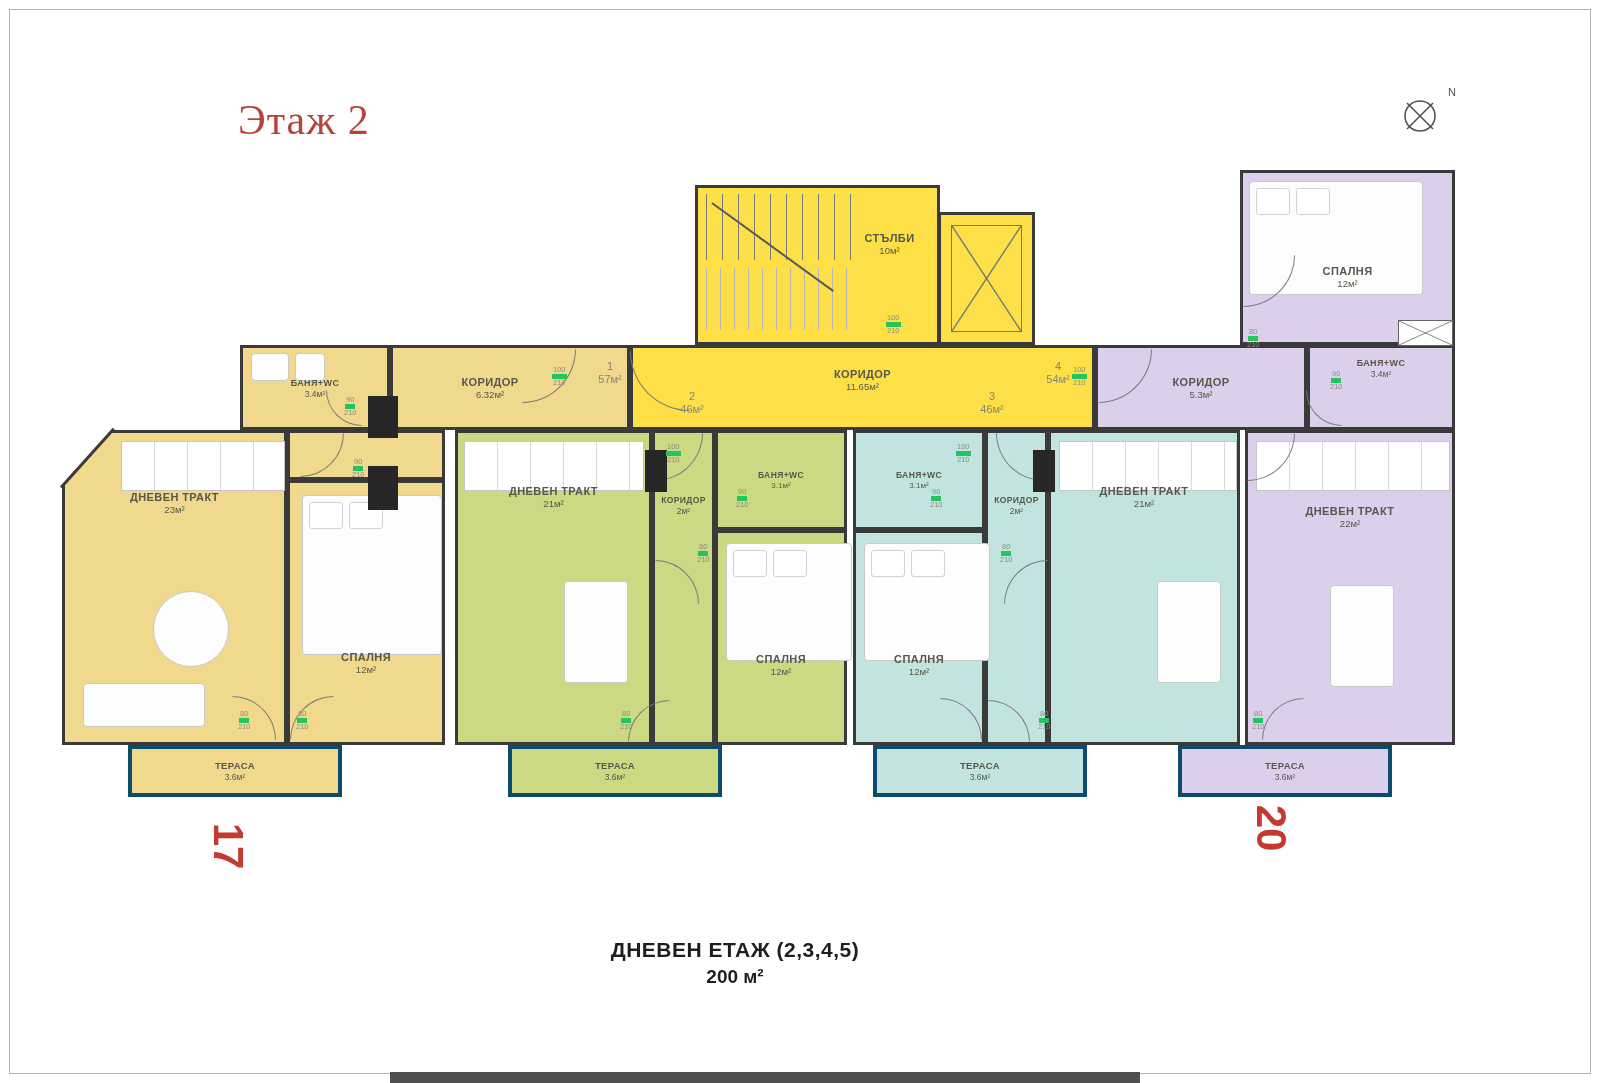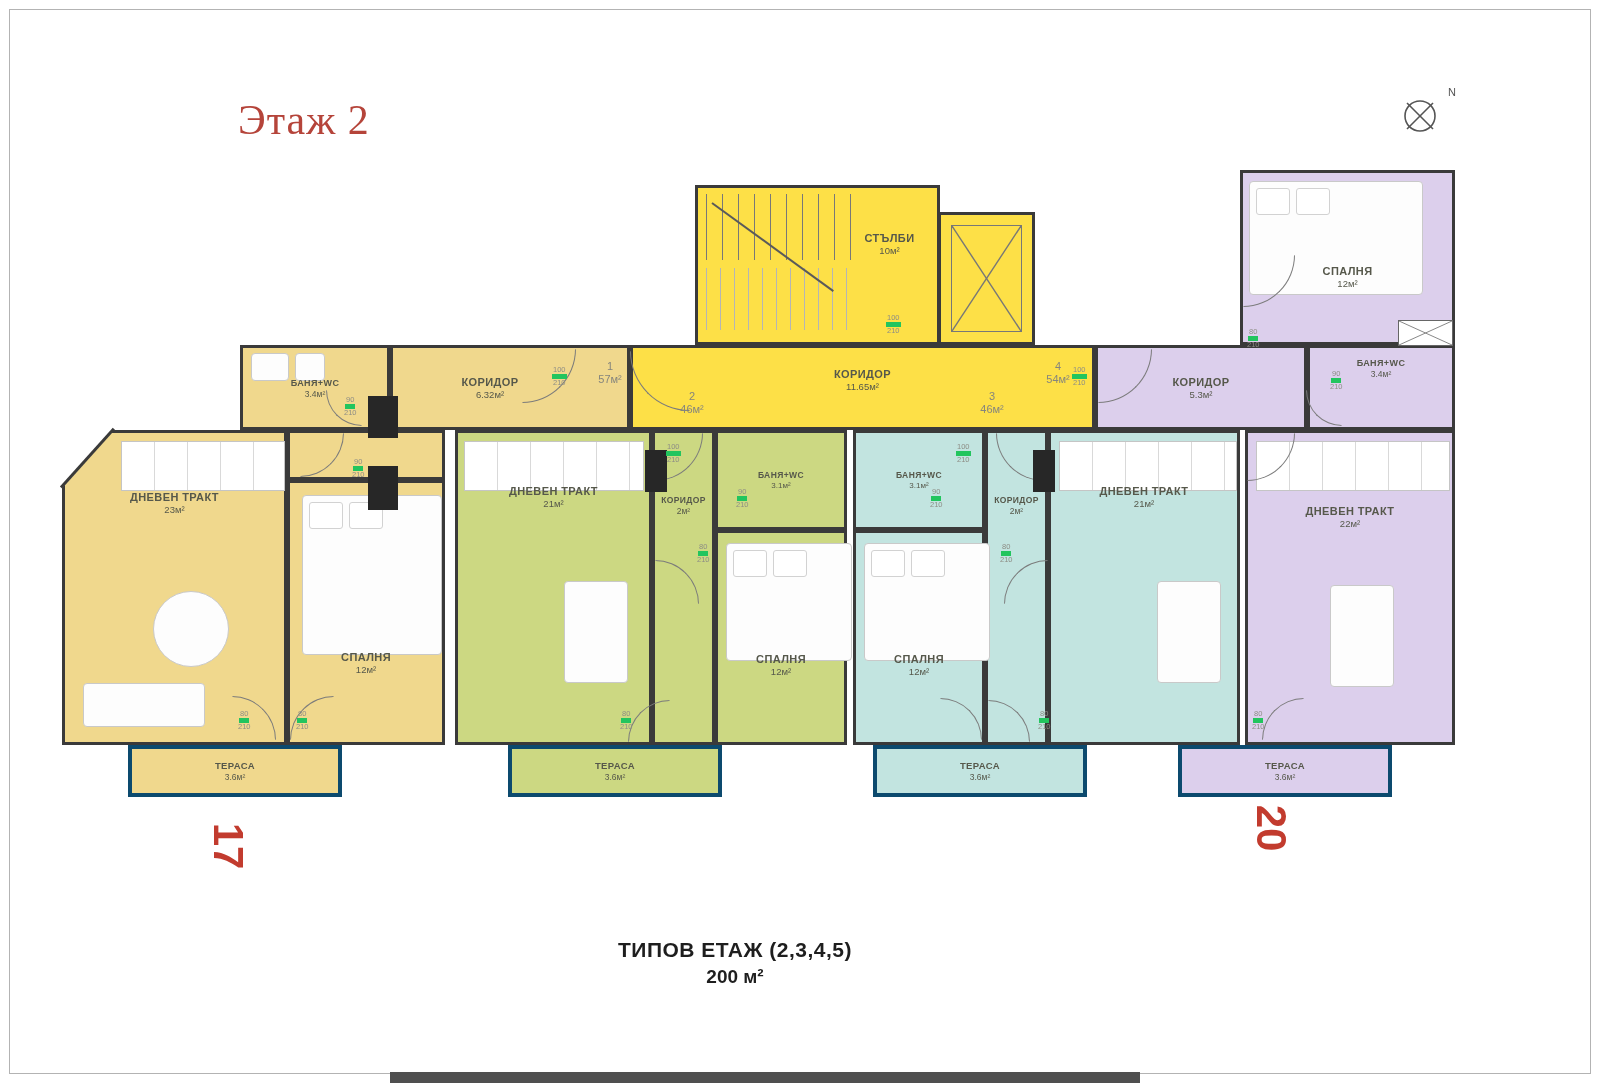--- a/index.html
+++ b/index.html
@@ -383,18 +383,18 @@
     </span>
   <span class="dlab" style="left:1247px;top:328px;">
       <span class="dw">80</span>
       <span>210</span>
     </span>
 
   <div class="plot" style="left:205px;top:822px;">17</div>
   <div class="plot" style="left:1248px;top:804px;">20</div>
 
   <div class="footer">
-    <div class="f1">ТИПОВ ЕТАЖ (2,3,4,5)</div>
+    <div class="f1">ДНЕВЕН ЕТАЖ (2,3,4,5)</div>
     <div class="f2">200 м²</div>
   </div>
 
   <div class="botbar"></div>
 </div>
 
 </body></html>

